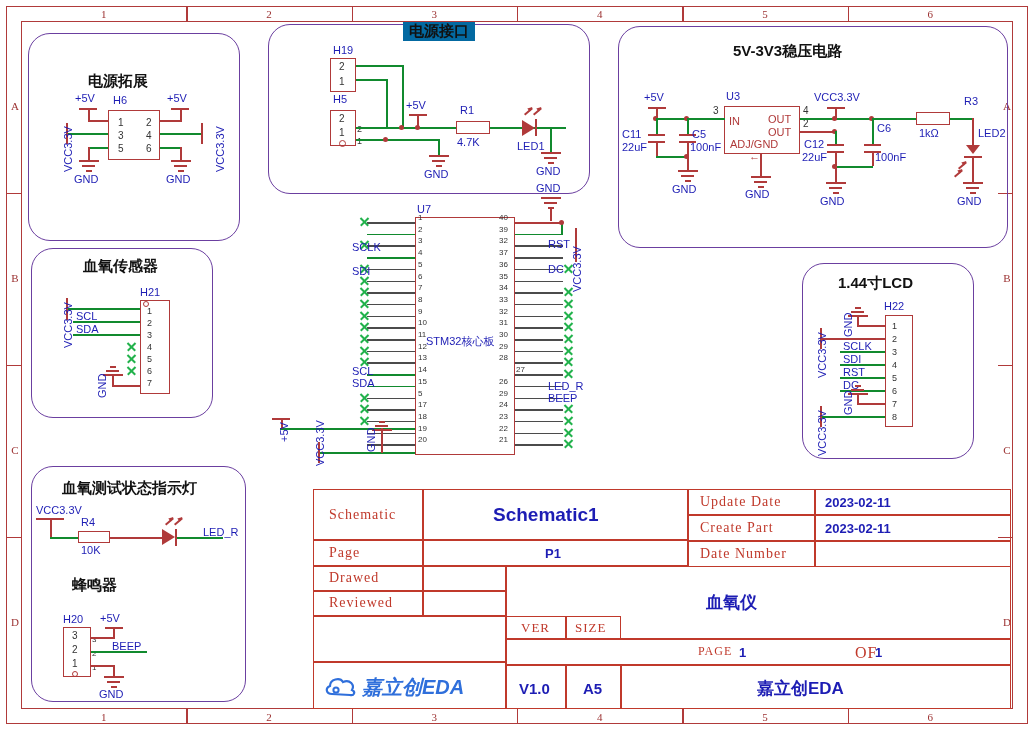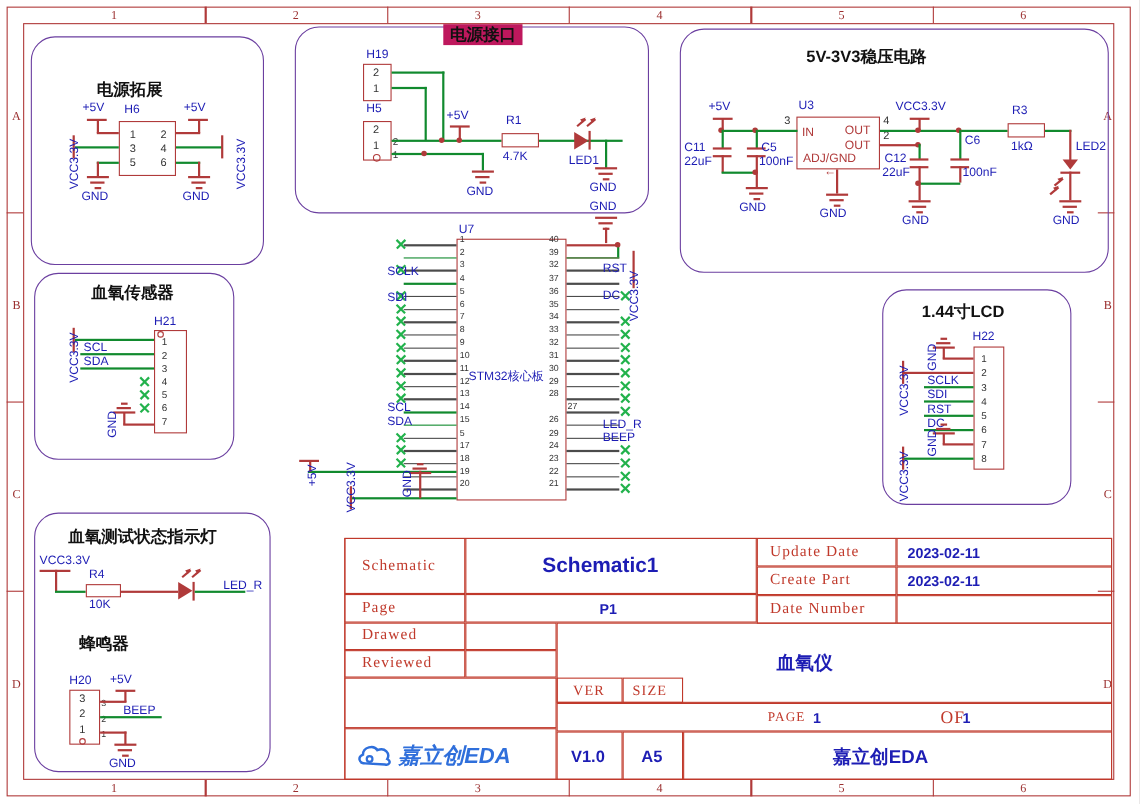--- a/index.html
+++ b/index.html
@@ -141,21 +141,21 @@
   <div class="lbl vert" style="left:214px;top:172px;">VCC3.3V</div>
 
   <div class="wh" style="left:160px;top:147px;width:22px;"></div>
   <div class="rv" style="left:180px;top:147px;height:14px;"></div>
   <div class="gnd1" style="left:171px;top:160px;"></div>
   <div class="gnd2" style="left:174px;top:165px;"></div>
   <div class="gnd3" style="left:178px;top:170px;"></div>
   <div class="lbl" style="left:166px;top:173px;">GND</div>
 
   <div class="blk" style="left:268px;top:24px;width:322px;height:170px;"></div>
-  <div class="blk-title" style="left:403px;top:22px;background:#be185d;padding:0 6px;">电源接口</div>
+  <div class="blk-title" style="left:403px;top:22px;background:#0369a1;padding:0 6px;">电源接口</div>
 
   <div class="lbl" style="left:333px;top:44px;">H19</div>
   <div class="box-r" style="left:330px;top:58px;width:26px;height:34px;"></div>
   <div class="pinnum" style="left:339px;top:61px;font-size:10px;">2</div>
   <div class="pinnum" style="left:339px;top:76px;font-size:10px;">1</div>
   <div class="lbl" style="left:333px;top:93px;">H5</div>
 
   <div class="box-r" style="left:330px;top:110px;width:26px;height:36px;"></div>
   <div class="pinnum" style="left:339px;top:113px;font-size:10px;">2</div>
   <div class="pinnum" style="left:339px;top:127px;font-size:10px;">1</div>
@@ -277,21 +277,21 @@
   <div class="lbl" style="left:875px;top:151px;">100nF</div>
   <div class="wh" style="left:835px;top:166px;width:38px;"></div>
   <div class="junc" style="left:832px;top:164px;"></div>
   <div class="rv" style="left:835px;top:166px;height:16px;"></div>
   <div class="gnd1" style="left:826px;top:182px;"></div>
   <div class="gnd2" style="left:829px;top:187px;"></div>
   <div class="gnd3" style="left:833px;top:192px;"></div>
   <div class="lbl" style="left:820px;top:195px;">GND</div>
 
   <div class="box-r" style="left:916px;top:112px;width:34px;height:13px;"></div>
-  <div class="lbl" style="left:920px;top:95px;">R3</div>
+  <div class="lbl" style="left:964px;top:95px;">R3</div>
   <div class="lbl" style="left:919px;top:127px;">1kΩ</div>
   <div class="wh" style="left:950px;top:118px;width:24px;"></div>
 
   <div class="rv" style="left:972px;top:118px;height:28px;"></div>
   <div class="ledtri-o" style="left:966px;top:145px;border-left-color:transparent;border-top:9px solid #b03a3a;border-left:7px solid transparent;border-right:7px solid transparent;border-bottom:0;"></div>
   <div class="rh" style="left:964px;top:156px;width:18px;"></div>
   <div class="arr" style="left:958px;top:168px;"></div>
   <div class="arr" style="left:954px;top:176px;"></div>
   <div class="lbl" style="left:978px;top:127px;">LED2</div>
   <div class="rv" style="left:972px;top:156px;height:26px;"></div>

